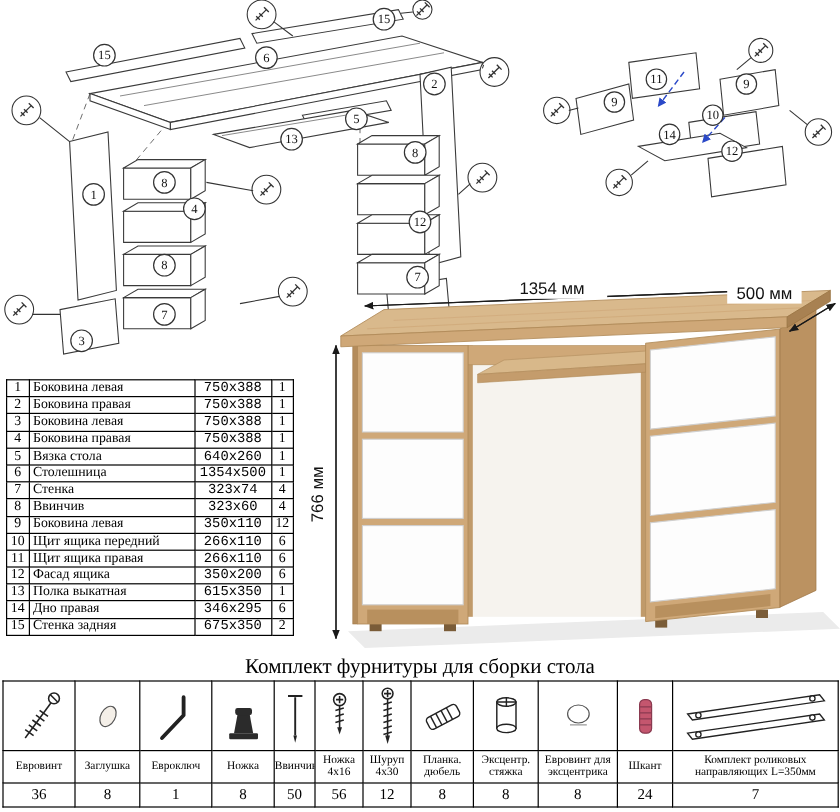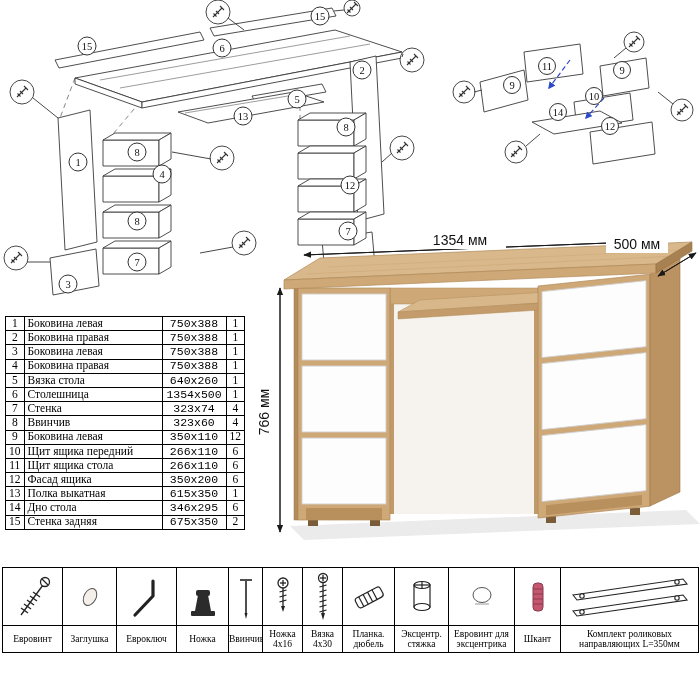--- a/index.html
+++ b/index.html
@@ -389,51 +389,52 @@
           <td class="qty">12</td>
         </tr>
       <tr>
           <td class="num">10</td>
           <td class="name">Щит ящика передний</td>
           <td class="size">266x110</td>
           <td class="qty">6</td>
         </tr>
       <tr>
           <td class="num">11</td>
-          <td class="name">Щит ящика стола</td>
+          <td class="name">Щит ящика правая</td>
           <td class="size">266x110</td>
           <td class="qty">6</td>
         </tr>
       <tr>
           <td class="num">12</td>
           <td class="name">Фасад ящика</td>
           <td class="size">350x200</td>
           <td class="qty">6</td>
         </tr>
       <tr>
           <td class="num">13</td>
           <td class="name">Полка выкатная</td>
           <td class="size">615x350</td>
           <td class="qty">1</td>
         </tr>
       <tr>
           <td class="num">14</td>
-          <td class="name">Дно стола</td>
+          <td class="name">Дно правая</td>
           <td class="size">346x295</td>
           <td class="qty">6</td>
         </tr>
       <tr>
           <td class="num">15</td>
           <td class="name">Стенка задняя</td>
           <td class="size">675x350</td>
           <td class="qty">2</td>
         </tr>
     </tbody>
   </table>
 
+  <div class="hw-title">Комплект фурнитуры для сборки стола</div>
 
   <table class="hw-table">
     <colgroup>
       <col style="width:60px">
         <col style="width:54px">
         <col style="width:60px">
         <col style="width:52px">
       <col style="width:34px">
         <col style="width:40px">
         <col style="width:40px">
@@ -570,23 +571,37 @@
           </svg>
         </td>
       </tr>
       <tr>
         <td class="hw-name-cell">Евровинт</td>
         <td class="hw-name-cell">Заглушка</td>
         <td class="hw-name-cell">Евроключ</td>
         <td class="hw-name-cell">Ножка</td>
         <td class="hw-name-cell">Ввинчив</td>
         <td class="hw-name-cell">Ножка 4x16</td>
-        <td class="hw-name-cell">Вязка 4x30</td>
+        <td class="hw-name-cell">Шуруп 4x30</td>
         <td class="hw-name-cell">Планка. дюбель</td>
         <td class="hw-name-cell">Эксцентр. стяжка</td>
         <td class="hw-name-cell">Евровинт для эксцентрика</td>
         <td class="hw-name-cell">Шкант</td>
         <td class="hw-name-cell">Комплект роликовых направляющих L=350мм</td>
       </tr>
+      <tr>
+        <td class="hw-qty-cell">36</td>
+        <td class="hw-qty-cell">8</td>
+        <td class="hw-qty-cell">1</td>
+        <td class="hw-qty-cell">8</td>
+        <td class="hw-qty-cell">50</td>
+        <td class="hw-qty-cell">56</td>
+        <td class="hw-qty-cell">12</td>
+        <td class="hw-qty-cell">8</td>
+        <td class="hw-qty-cell">8</td>
+        <td class="hw-qty-cell">8</td>
+        <td class="hw-qty-cell">24</td>
+        <td class="hw-qty-cell">7</td>
+      </tr>
     </tbody>
   </table>
 
 </div>
 
 </body></html>

